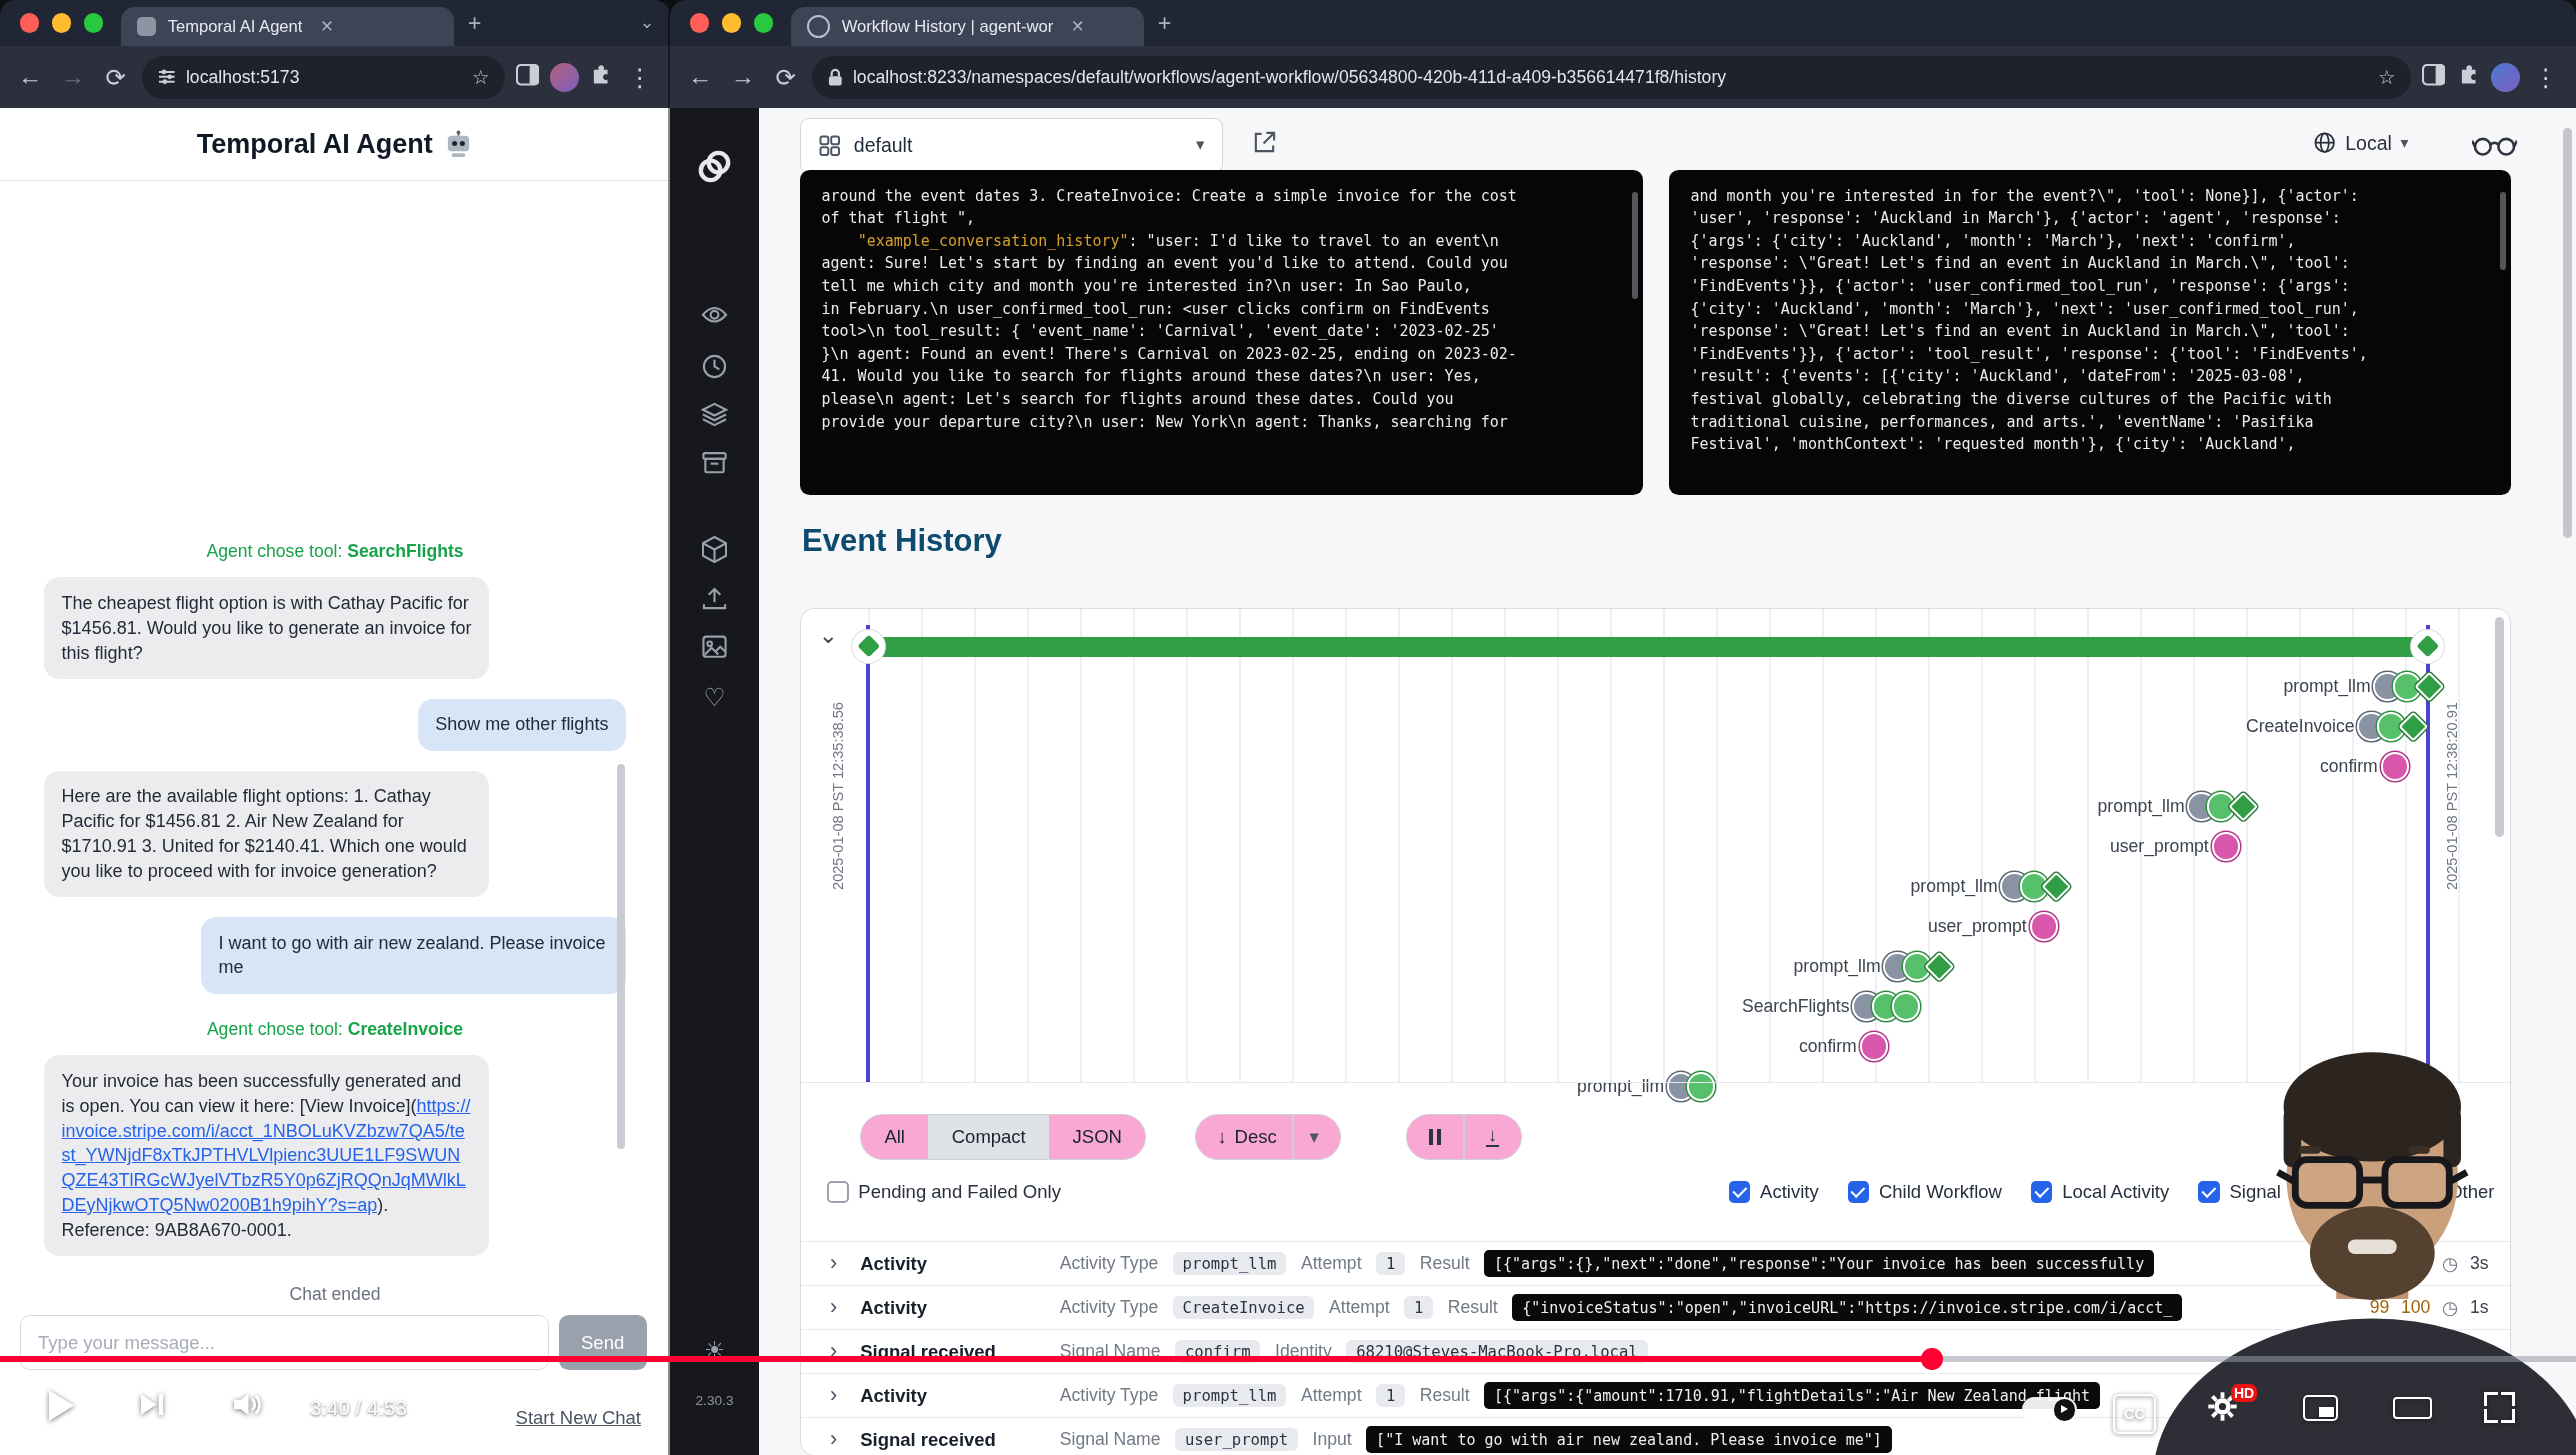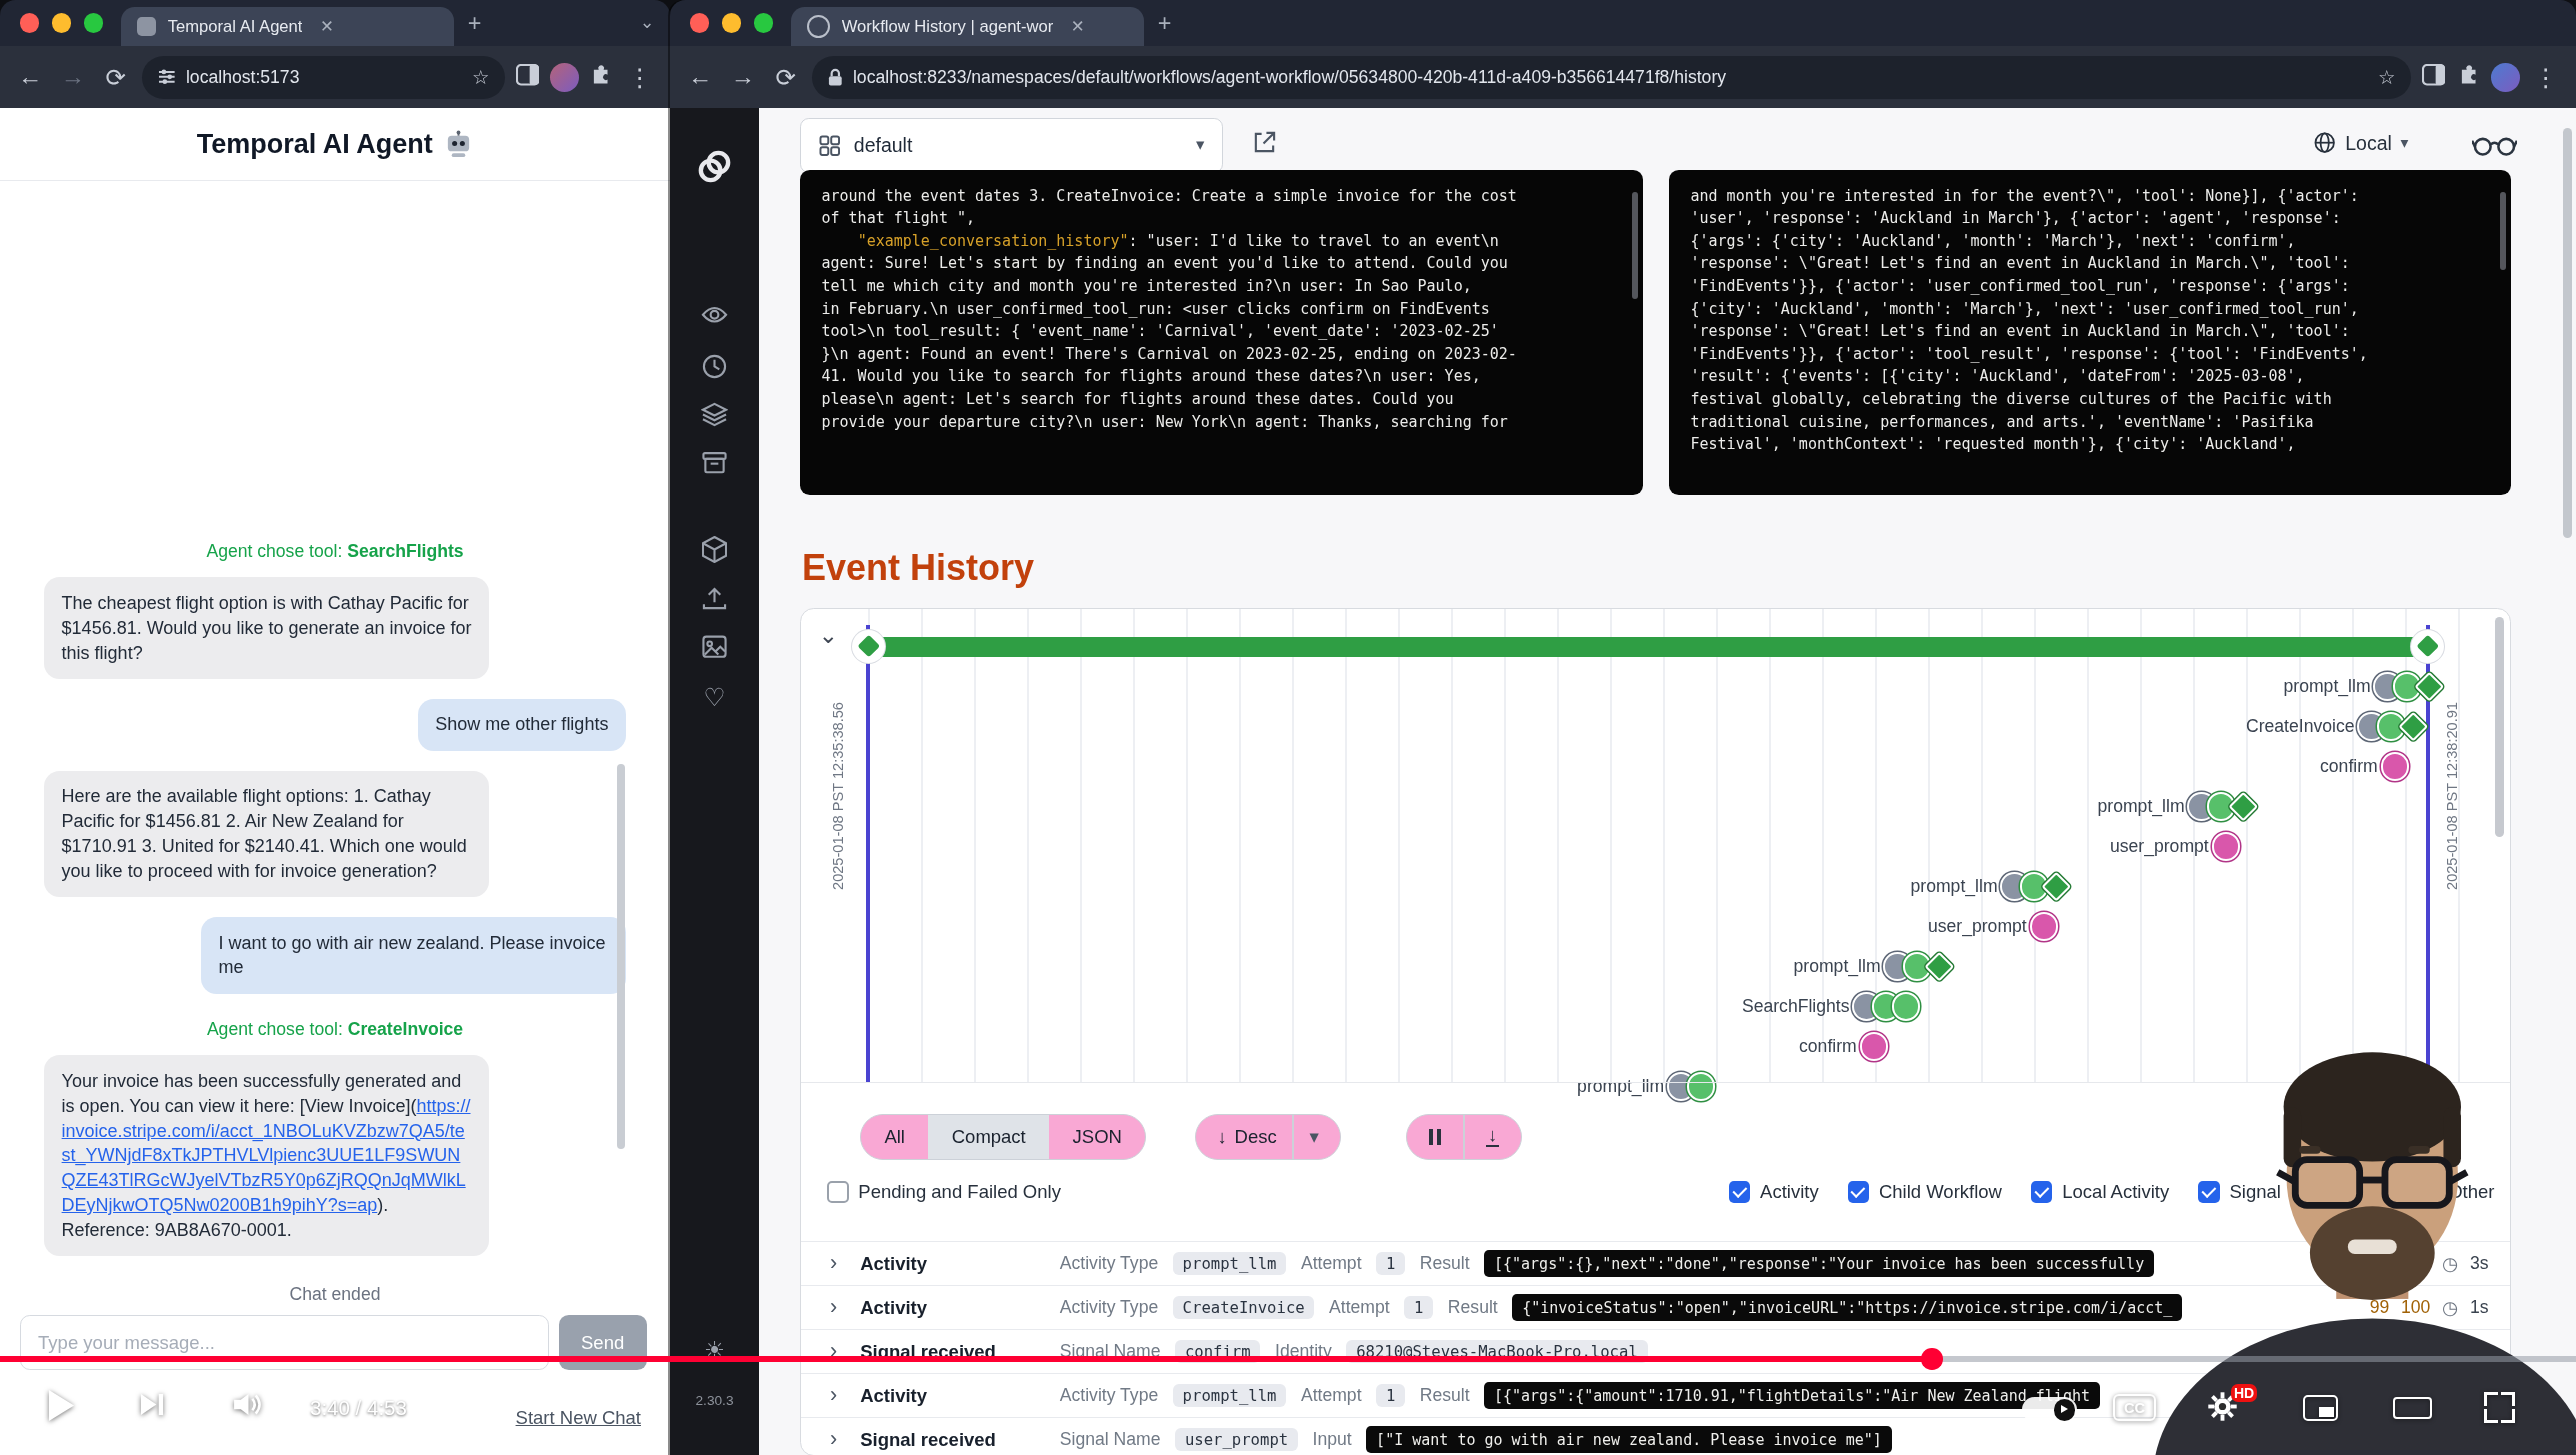--- a/index.html
+++ b/index.html
@@ -64,21 +64,21 @@
   #open-external{position:absolute;left:493px;top:21.5px;color:#4b5563;}
   #local-cluster{position:absolute;left:1554px;top:23.4px;display:flex;align-items:center;gap:8.8px;font-size:19.5px;color:#27303c;}
   #labs-glasses{position:absolute;left:1713px;top:26px;}
   .codepanel{position:absolute;top:62px;height:325px;background:#060606;border-radius:9.8px;padding:14.6px 21.5px;
              box-sizing:border-box;overflow:hidden;}
   #codepanel-left{left:41px;width:843px;}
   #codepanel-right{left:910px;width:842px;}
   .code-line{font-family:"DejaVu Sans Mono",monospace;font-size:15px;line-height:22.6px;color:#ececea;white-space:pre;}
   .code-line .hl{color:#d7a129;}
   .panel-sb{position:absolute;right:4.9px;top:21.5px;width:5.9px;height:107px;background:#54565c;border-radius:2.9px;}
-  #eh-title{position:absolute;left:43px;top:439px;font-size:36px;font-weight:bold;color:#c2410c;}
+  #eh-title{position:absolute;left:43px;top:415px;font-size:31px;font-weight:bold;color:#0c4a6e;}
   #eh-card{position:absolute;left:41px;top:500px;width:1711px;height:848px;background:#fff;border:1.6px solid #d8dbe0;
            border-radius:13.7px;box-sizing:border-box;overflow:hidden;}
   #tl-collapse{position:absolute;left:17.6px;top:11.7px;color:#3f4754;font-size:23.4px;}
   #tl-grid{position:absolute;left:67px;top:0;width:1642px;height:473px;
            background:repeating-linear-gradient(to right,#edeff3 0 2px,transparent 2px 53px);}
   #tl-bar{position:absolute;left:67px;top:28px;width:1559px;height:19.5px;background:#2f9e44;border-radius:2.9px;}
   .tl-blue{position:absolute;top:15.6px;width:3.9px;height:458px;background:#4a43d1;}
   .tl-endmark{position:absolute;top:20.5px;width:33px;height:33px;border-radius:50%;background:#fff;
               box-shadow:0 0 0 1px #d9dce2;display:flex;align-items:center;justify-content:center;}
   .tl-endmark i{width:15.6px;height:15.6px;background:#2f9e44;transform:rotate(45deg);border-radius:2.9px;display:block;}
@@ -138,21 +138,21 @@
   #progress-played{position:absolute;left:0;top:0;height:5.9px;background:#ff0033;}
   #progress-knob{position:absolute;top:-7.8px;width:21.5px;height:21.5px;border-radius:50%;background:#ff0033;}
   .pbtn{position:absolute;top:1389px;color:#fff;filter:drop-shadow(0 1px 2.9px rgba(0,0,0,.55));}
   #time-display{position:absolute;left:310px;top:1396px;color:#fff;font-size:20.5px;
                 text-shadow:0 1px 2.9px rgba(0,0,0,.6);}
   #autoplay-toggle{position:absolute;left:2022px;top:1397px;width:55px;height:25px;border-radius:12.7px;
                    background:rgba(255,255,255,.92);}
   #autoplay-toggle i{position:absolute;right:2px;top:2px;width:21.5px;height:21.5px;border-radius:50%;background:#111;}
   #autoplay-toggle i::after{content:"";position:absolute;left:7.8px;top:5.9px;border-left:7.8px solid #fff;
                    border-top:4.9px solid transparent;border-bottom:4.9px solid transparent;}
-  #cc-btn{position:absolute;left:2113px;top:1394px;width:43px;height:27px;border:2.5px solid #fff;border-radius:5.9px;
+  #cc-btn{position:absolute;left:2113px;top:1394px;width:43px;height:40px;border:2.5px solid #fff;border-radius:5.9px;
           color:#fff;font-size:14.6px;font-weight:bold;display:flex;align-items:center;justify-content:center;
           box-sizing:border-box;text-shadow:none;filter:drop-shadow(0 1px 2px rgba(0,0,0,.5));}
   #settings-btn{position:absolute;left:2207px;top:1391px;}
   #hd-badge{position:absolute;left:2231px;top:1384px;background:#e11;color:#fff;font-size:14px;font-weight:bold;
             padding:1px 3px;border-radius:7px;}
   #miniplayer-btn{position:absolute;left:2303px;top:1395px;width:35px;height:26px;border:2.5px solid #fff;
                   border-radius:4.9px;box-sizing:border-box;filter:drop-shadow(0 1px 2px rgba(0,0,0,.5));}
   #miniplayer-btn i{position:absolute;right:2px;bottom:2px;width:14.6px;height:9.8px;background:#fff;display:block;}
   #theater-btn{position:absolute;left:2393px;top:1397px;width:39px;height:22.4px;border:2.5px solid #fff;
                border-radius:3.9px;box-sizing:border-box;filter:drop-shadow(0 1px 2px rgba(0,0,0,.5));}

